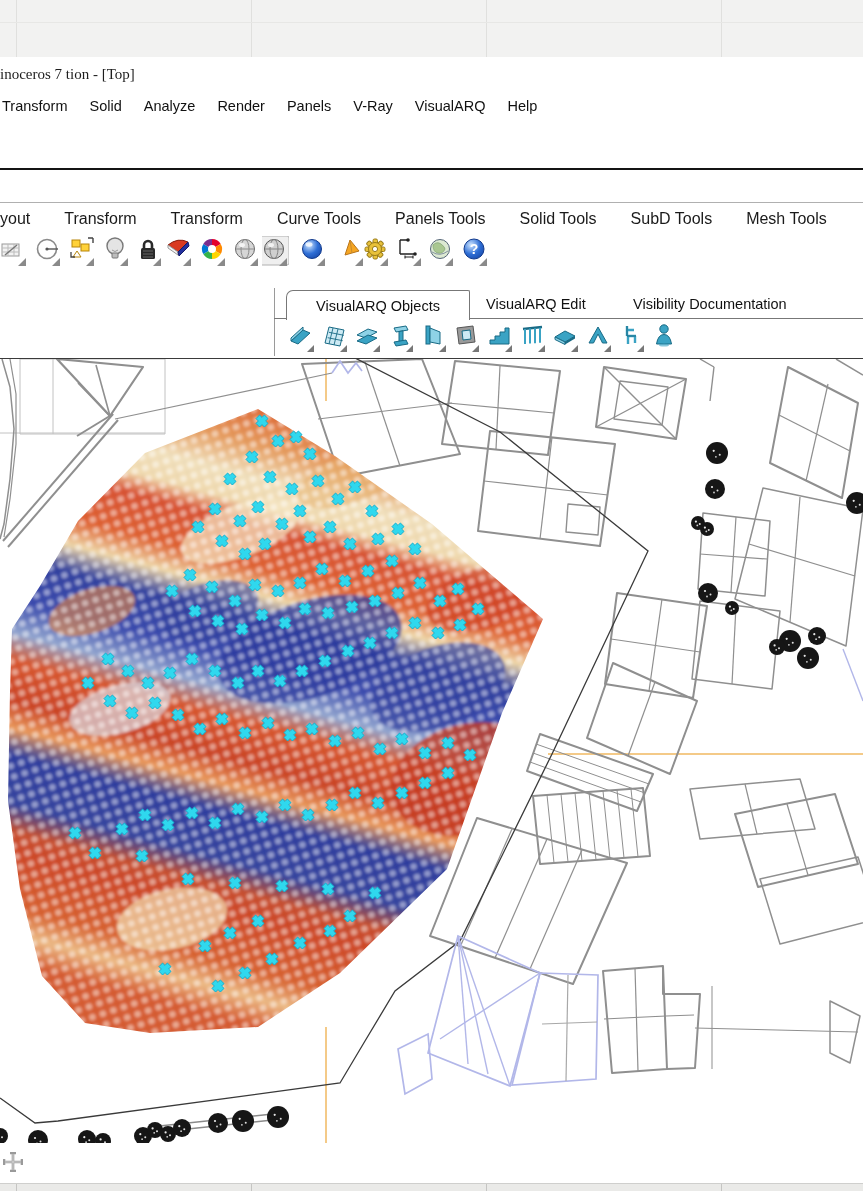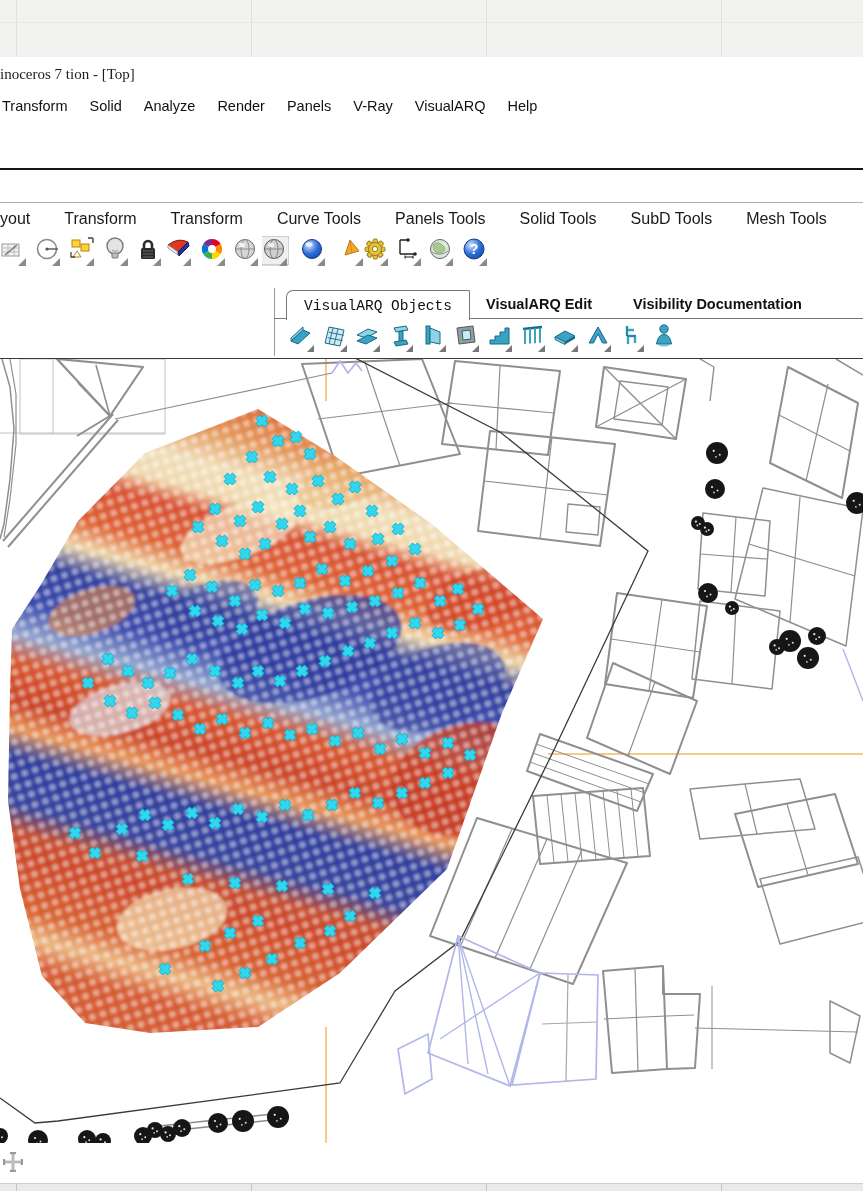--- a/index.html
+++ b/index.html
@@ -23,22 +23,22 @@
   #tabrow{left:0;top:210px;width:863px;height:22px;display:flex;gap:34px;background:#fff;}
   #tabrow span{font-size:16px;color:#1a1a1a;white-space:nowrap;}
   
   #toolbar1{left:0;top:236px;width:863px;height:42px;background:#fff;}
   .ticon{position:absolute;top:0;width:26px;height:32px;}
   
   #varq-vsep{left:274px;top:288px;width:1px;height:68px;background:#9a9a9a;}
   #varq-baseline{left:274px;top:318px;width:589px;height:1px;background:#777;}
   #varq-tab-active{left:286px;top:290px;width:182px;height:29px;background:#fff;
     border:1px solid #777;border-bottom:none;border-radius:7px 2px 0 0;z-index:2;
-    display:flex;align-items:center;justify-content:center;font-size:14.5px;color:#111;font-family:Liberation Mono, monospace;}
-  .varq-tab{position:absolute;top:296px;font-size:14.5px;color:#111;white-space:nowrap;font-weight:bold;}
+    display:flex;align-items:center;justify-content:center;font-size:14.5px;color:#111;}
+  .varq-tab{position:absolute;top:296px;font-size:14.5px;color:#111;white-space:nowrap;}
   #varq-icons{left:288px;top:322px;height:34px;}
   .vicon{position:absolute;top:0;width:28px;height:32px;}
   
   #viewport{left:0;top:358px;width:863px;height:785px;background:#fff;border-top:1.5px solid #3a3a3a;}
   
   #below-vp{left:0;top:1143px;width:863px;height:40px;background:#fff;}
   #pan-plus{position:absolute;left:3px;top:9px;}
   #bottombar{left:0;top:1183px;width:863px;height:8px;background:#eaeae8;border-top:1px solid #cfcfcd;}
   #bottombar .vline{position:absolute;top:0;width:1px;height:8px;background:#c5c5c3;}
 </style>

